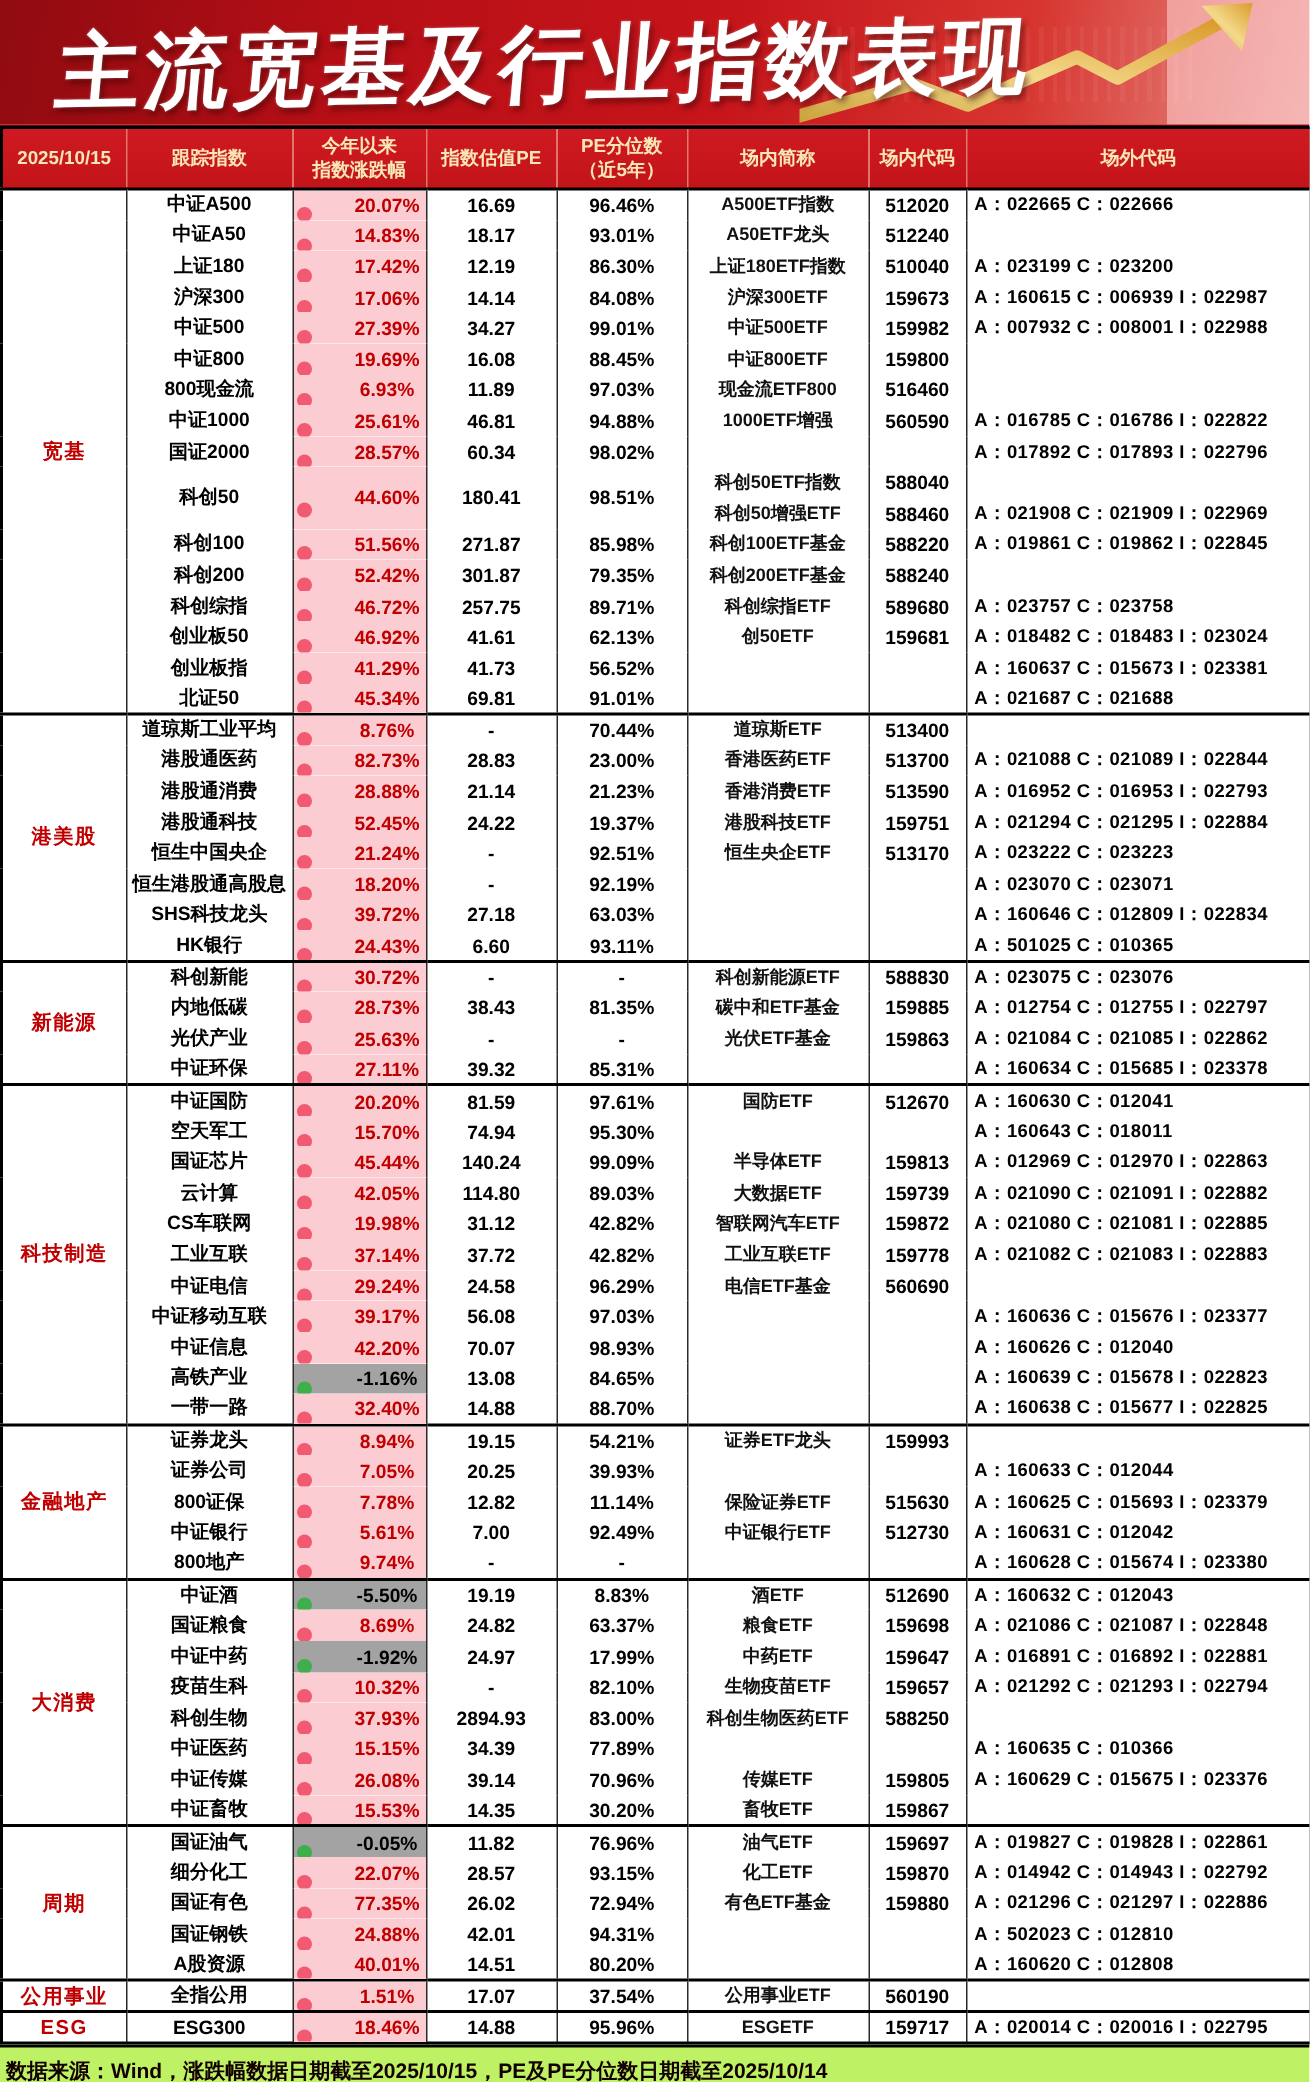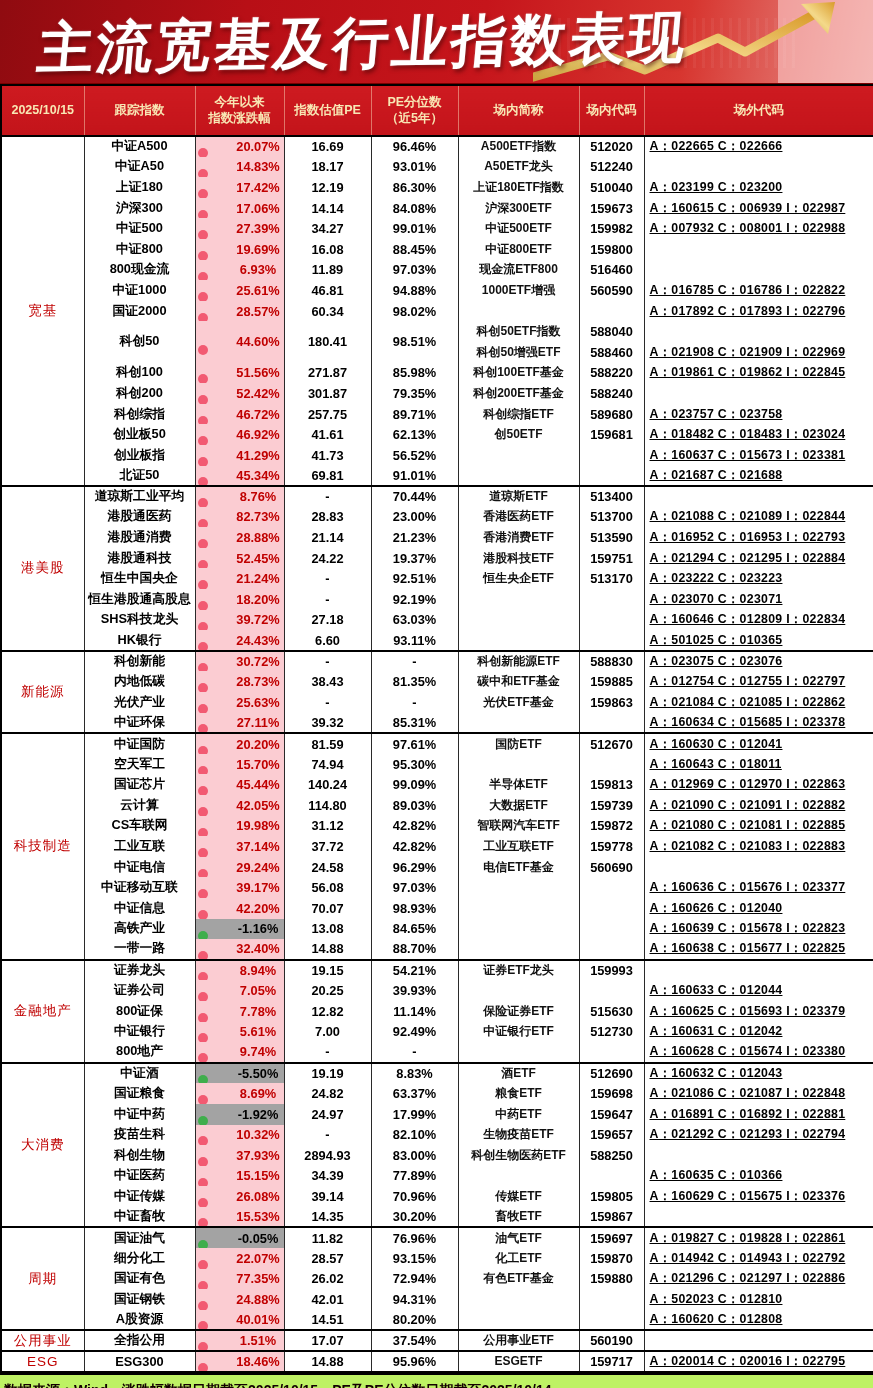--- a/index.html
+++ b/index.html
@@ -40,21 +40,21 @@
     background: repeating-linear-gradient(90deg, rgba(255,255,255,0.10) 0 3px, transparent 3px 9px);
     opacity: .5; z-index: 1;
   }
   
   table {
     width: 873px;
     border-collapse: collapse;
     table-layout: fixed;
     border: 2px solid #000;
   }
-  thead tr { height: 51px; }
+  thead tr { height: 41px; }
   thead td {
     background: linear-gradient(180deg, #ce1a20 0%, #c3141a 100%);
     color: #f8e7b4;
     font-weight: bold;
     font-size: 12.5px;
     text-align: center;
     vertical-align: middle;
     line-height: 1.25;
     white-space: pre-line;
     border-right: 1px solid rgba(255,235,200,0.45);
@@ -66,35 +66,35 @@
     font-size: 12.5px;
     color: #000;
     text-align: center;
     vertical-align: middle;
     border-right: 1px solid #2a2a2a;
     overflow: hidden;
     white-space: nowrap;
   }
   tbody td:last-child { border-right: none; }
   tr.section-start > td { border-top: 2px solid #000; }
-  .cat-cell { color: #c00000; font-weight: normal; font-size: 13.5px; letter-spacing: 1px; background: #fff; }
+  .cat-cell { color: #c00000; font-weight: bold; font-size: 13.5px; letter-spacing: 1px; background: #fff; }
   .idx-cell { font-weight: bold; font-size: 12.8px; }
   .pct-cell { position: relative; font-weight: bold; font-size: 12.8px; padding-left: 37px; }
   .pct-cell.pos { background: #fbccd2; color: #c00000; }
   .pct-cell.neg { background: #a3a3a3; color: #000; }
   .dot {
     position: absolute; left: 2px; top: 58%;
     width: 10px; height: 10px; border-radius: 50%;
   }
   .dot.pos { background: #f25a72; }
   .dot.neg { background: #3fae4c; }
   .pe-cell, .pctl-cell { font-weight: bold; font-size: 12.8px; }
   .abbr-cell { font-weight: 600; font-size: 12px; color: #111; }
   .code-cell { font-weight: bold; font-size: 12.8px; }
-  .otc-cell { font-weight: bold; font-size: 12.3px; text-align: left; padding-left: 5px; letter-spacing: 0.3px; text-decoration: underline; }
+  .otc-cell { font-weight: bold; font-size: 12.3px; text-align: left; padding-left: 5px; letter-spacing: 0.3px; }
   
   .footer {
     width: 873px; height: 33px;
     background: #bef264;
     color: #140000;
     font-weight: bold;
     font-size: 14px;
     line-height: 30px;
     padding-left: 4px;
     border-top: 2px solid #000;

